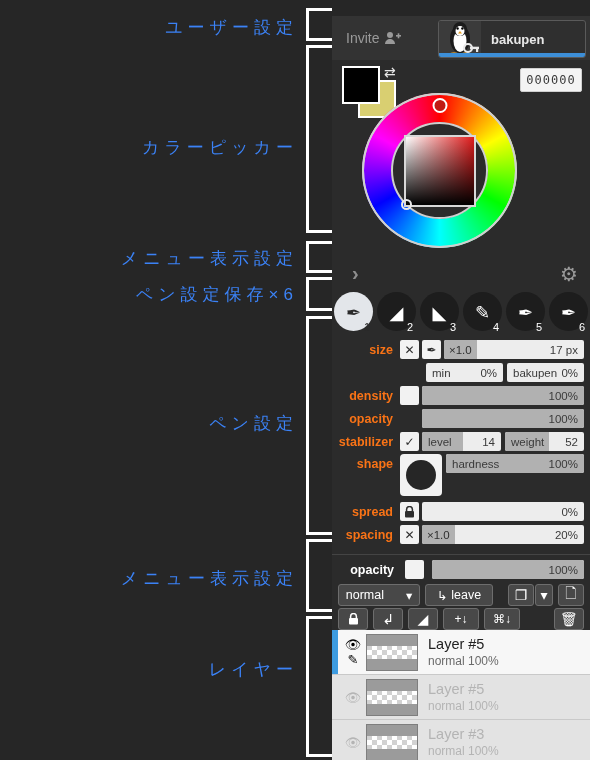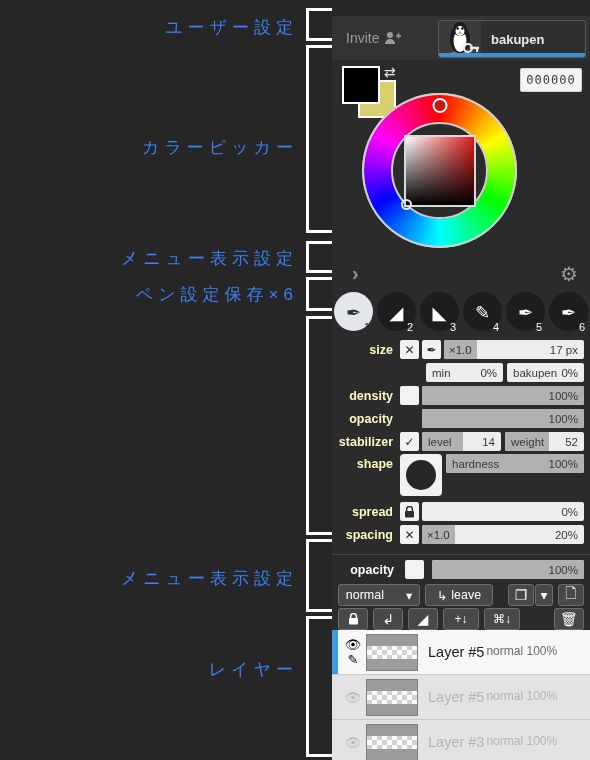--- a/index.html
+++ b/index.html
@@ -107,21 +107,21 @@
   }
   .preset.active .blob { background: #e3e6ea; }
   .preset .glyph { position: relative; font-size: 18px; color: #ffffff; z-index: 2; }
   .preset.active .glyph { color: #2a2a2a; }
   .preset .num { position: absolute; right: 5px; bottom: 1px; font-size: 11px; color: #ffffff; z-index: 2; }
   .preset.active .num { color: #2a2a2a; }
 
   
   #pensettings { position: absolute; left: 0; top: 319px; width: 258px; height: 216px; }
   .prow { position: absolute; left: 0; width: 258px; height: 21px; display: flex; align-items: center; }
-  .plabel { width: 68px; text-align: right; padding-right: 7px; color: #fef9c3; font-size: 12.5px; font-weight: bold; }
+  .plabel { width: 68px; text-align: right; padding-right: 7px; color: #f97316; font-size: 12.5px; font-weight: bold; }
   .sqbtn {
     width: 19px; height: 19px; background: #f2f2f2; border-radius: 2px;
     display: flex; align-items: center; justify-content: center;
     color: #2c2c2c; font-size: 12px; margin-right: 3px; flex: none;
   }
   .sqbtn.blank { background: #f2f2f2; }
   .bar {
     position: relative; height: 19px; background: #ededed; border-radius: 2px;
     display: flex; align-items: center; overflow: hidden; flex: 1;
   }
@@ -155,37 +155,38 @@
   .layer-row.dim { background: #e3e3e3; }
   .sel-bar { position: absolute; left: 0; top: 0; bottom: 0; width: 6px; background: #3d9be0; }
   .lr-icons { width: 26px; margin-left: 8px; display: flex; flex-direction: column; align-items: center; justify-content: center; gap: 2px; }
   .lr-icons span { font-size: 13px; line-height: 1; }
   .thumb {
     width: 52px; height: 37px; flex: none; border: 1px solid #7e7e7e;
     background:
       linear-gradient(to bottom, #9b9b9b 0 32%, rgba(0,0,0,0) 32% 68%, #9b9b9b 68% 100%),
       repeating-conic-gradient(#ffffff 0% 25%, #d2d2d2 0% 50%) 0 0/10px 10px;
   }
-  .lr-text { margin-left: 10px; display: flex; flex-direction: row; justify-content: center; gap: 2px; }
+  .lr-text { margin-left: 10px; display: flex; flex-direction: column; justify-content: center; gap: 2px; }
   .lr-name { font-size: 14.5px; color: #222; }
   .lr-meta { font-size: 12px; color: #6a6a6a; }
   .dim .lr-name { color: #b4b4b4; }
   .dim .lr-meta { color: #b4b4b4; }
   .dim .lr-icons span { color: #b4b4b4; }
 </style>
 </head>
 <body>
 
 <div id="root">
 
   <div id="annotations">
     <div class="anno-label" style="top:27px">ユーザー設定</div>
     <div class="anno-label" style="top:147px">カラーピッカー</div>
     <div class="anno-label" style="top:258px">メニュー表示設定</div>
     <div class="anno-label" style="top:294px">ペン設定保存×6</div>
+    <div class="anno-label" style="top:423px">ペン設定</div>
     <div class="anno-label" style="top:578px">メニュー表示設定</div>
     <div class="anno-label" style="top:669px">レイヤー</div>
 
     <div class="bracket" style="top:8px;height:33px"></div>
     <div class="bracket" style="top:45px;height:188px"></div>
     <div class="bracket" style="top:241px;height:32px"></div>
     <div class="bracket" style="top:277px;height:34px"></div>
     <div class="bracket" style="top:316px;height:219px"></div>
     <div class="bracket" style="top:539px;height:73px"></div>
     <div class="bracket" style="top:616px;height:141px"></div>

